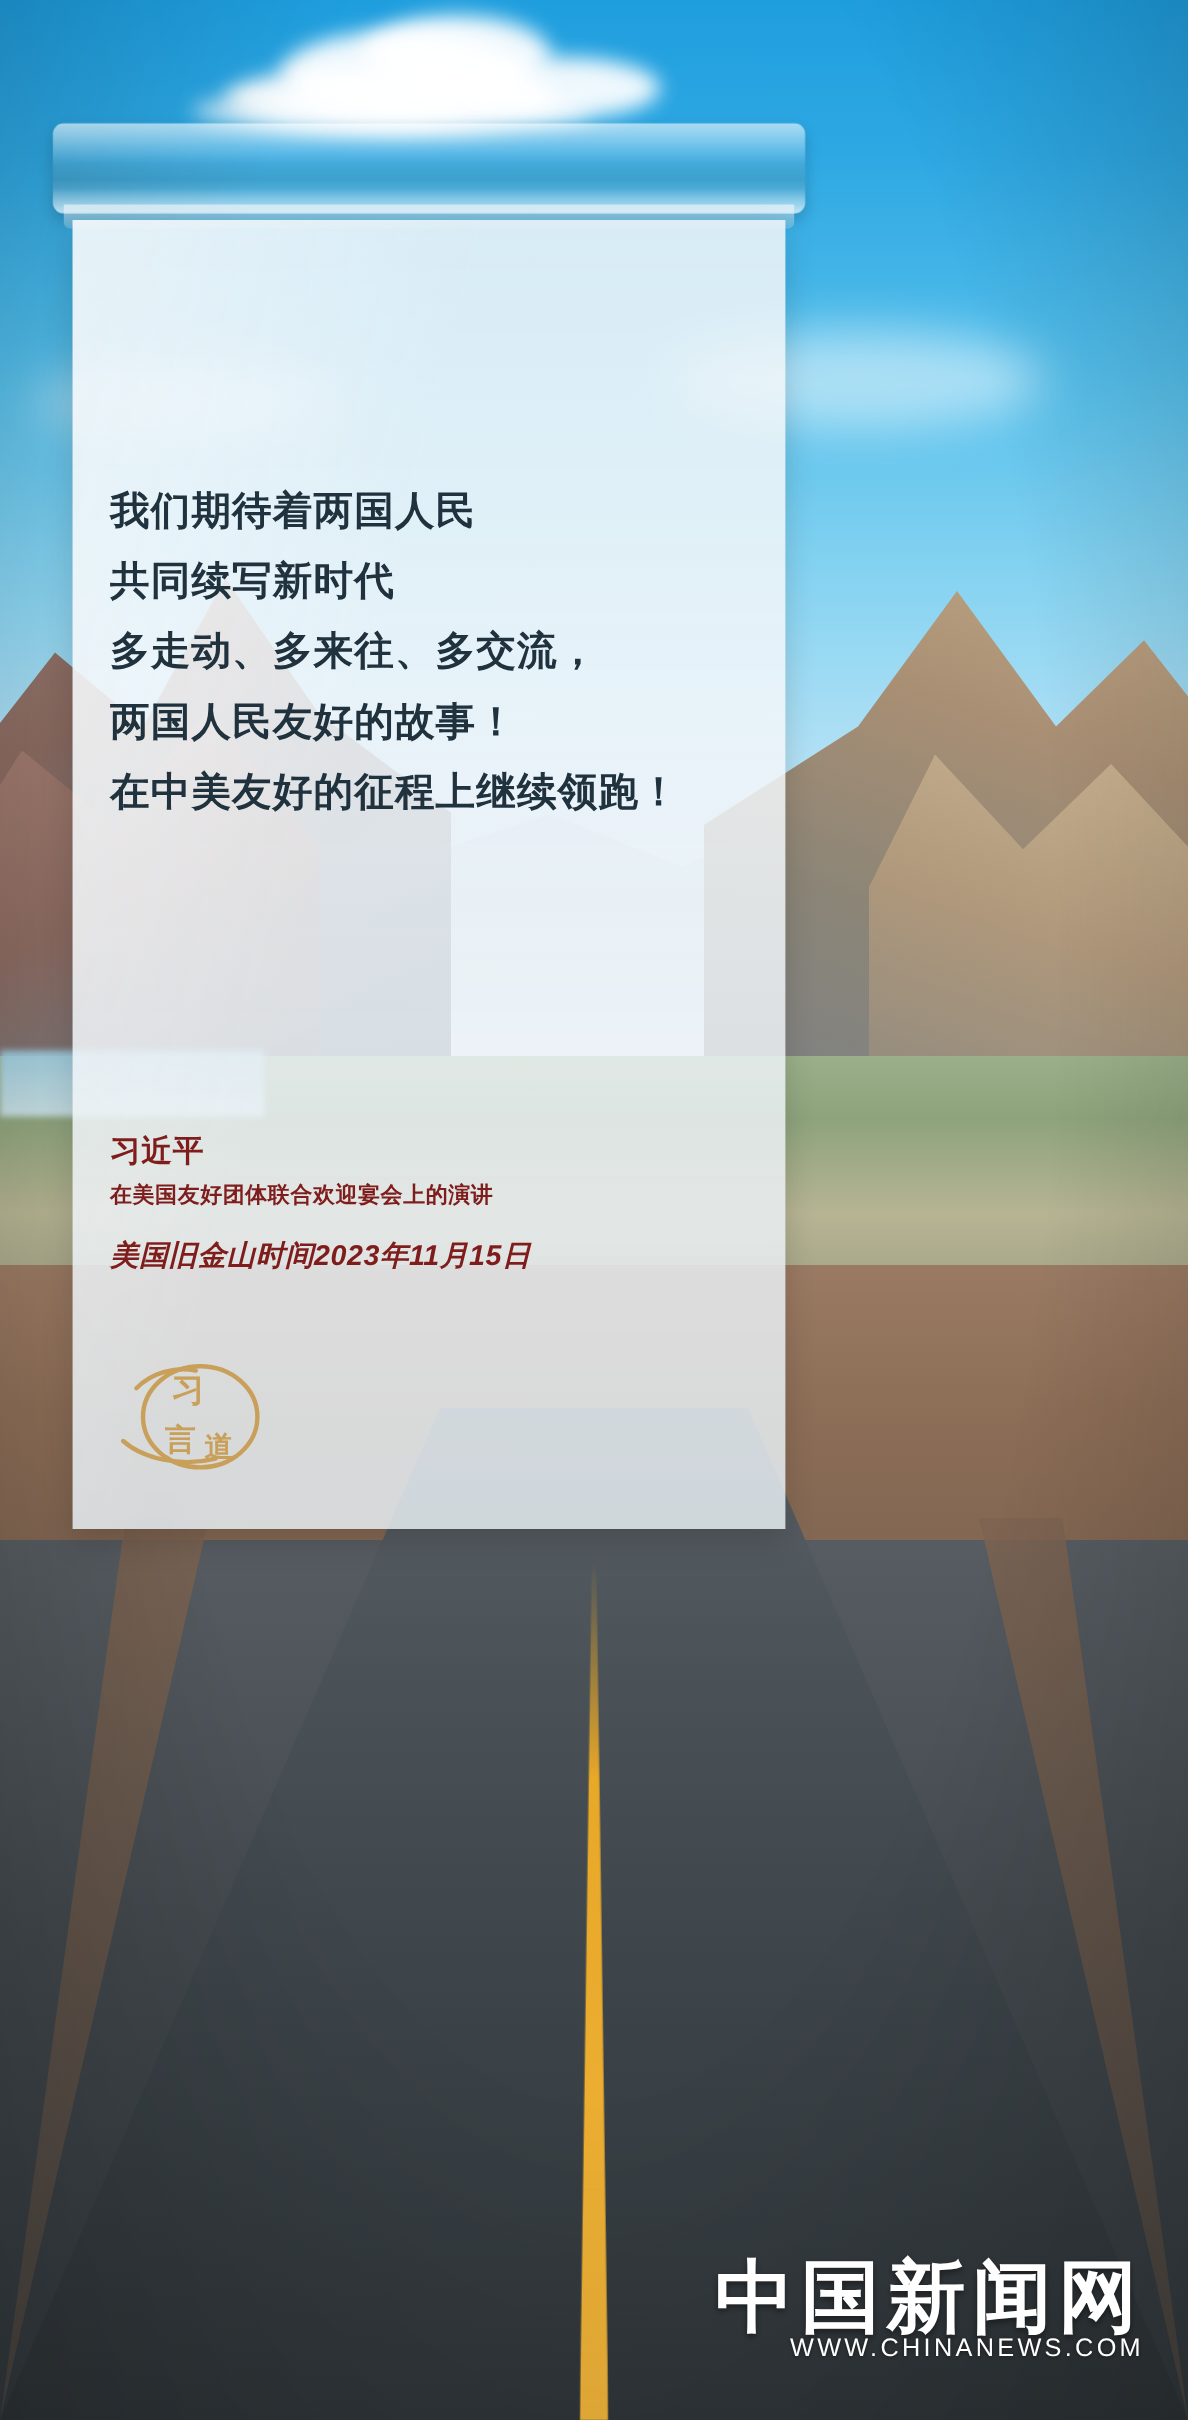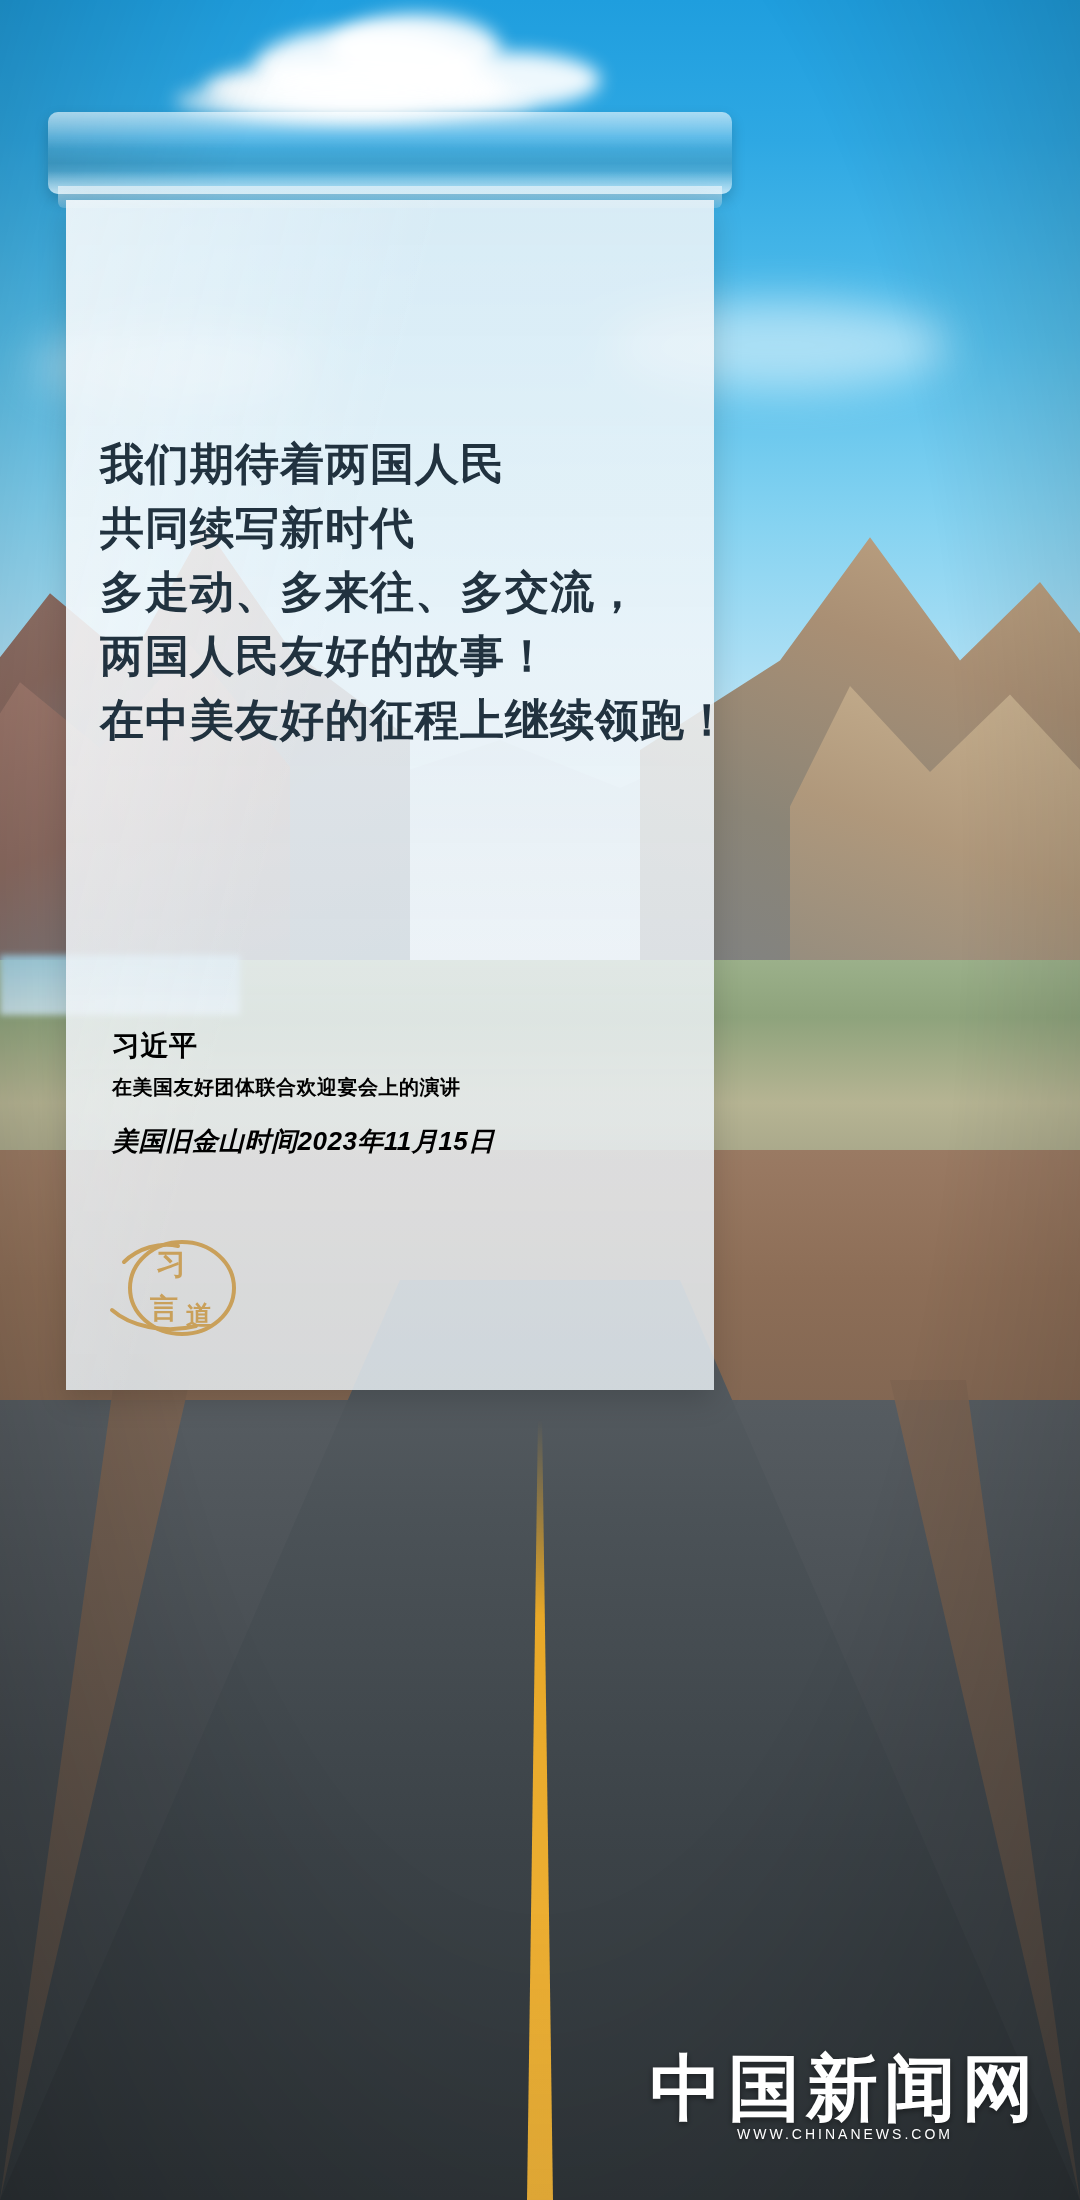--- a/index.html
+++ b/index.html
@@ -200,33 +200,33 @@
     background: linear-gradient(105deg, rgba(255,255,255,.35) 0%, rgba(255,255,255,0) 40%);
     pointer-events: none;
   }
 
   .quote {
     position: absolute;
     left: 100px;
     top: 432px;
     width: 600px;
     color: #21323f;
-    font-size: 44px;
+    font-size: 36px;
     font-weight: bold;
     line-height: 64px;
     letter-spacing: 1px;
   }
   .quote .line { white-space: nowrap; }
 
   .attribution {
     position: absolute;
-    left: 112px;
+    left: 100px;
     top: 1026px;
     width: 580px;
-    color: #000000;
+    color: #7f1d1d;
   }
   .attr-name {
     font-size: 28px;
     font-weight: bold;
     line-height: 40px;
     letter-spacing: .5px;
   }
   .attr-occasion {
     font-size: 20px;
     font-weight: bold;
@@ -262,24 +262,25 @@
   }
   .brand-cn {
     font-family: "Liberation Serif", "DejaVu Serif", serif;
     font-size: 72px;
     font-weight: bold;
     letter-spacing: 6px;
     line-height: 62px;
     text-shadow: 0 2px 6px rgba(0,0,0,.45);
   }
   .brand-url {
-    font-size: 14px;
+    font-size: 23px;
     letter-spacing: 3px;
     line-height: 28px;
     text-shadow: 0 1px 4px rgba(0,0,0,.5);
+    text-align: right;
   }
 </style>
 </head>
 <body>
 
 <div id="poster">
 
   <div class="bg-sky"></div>
   <div class="cloud cloud-a"></div>
   <div class="cloud cloud-b"></div>

